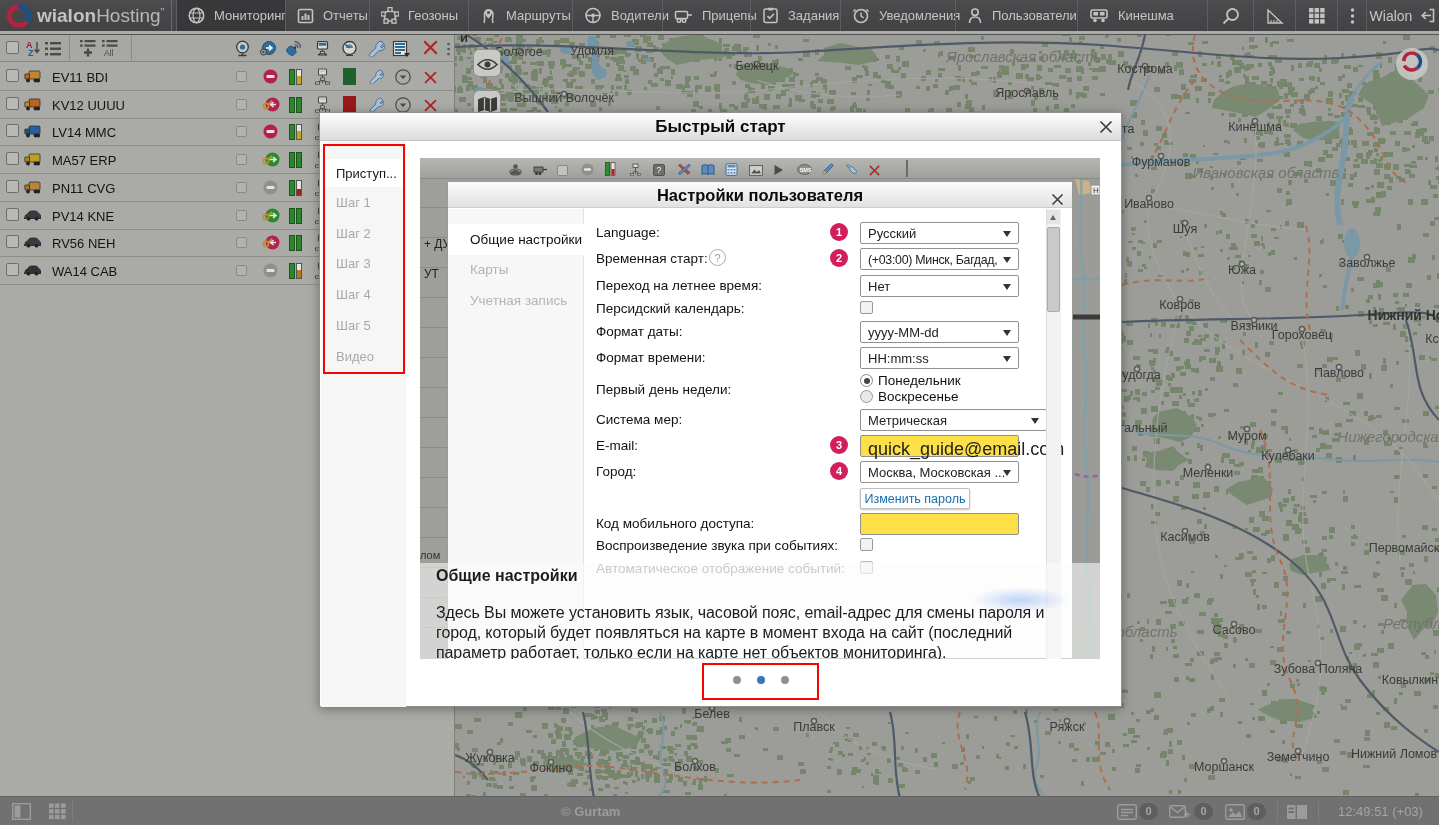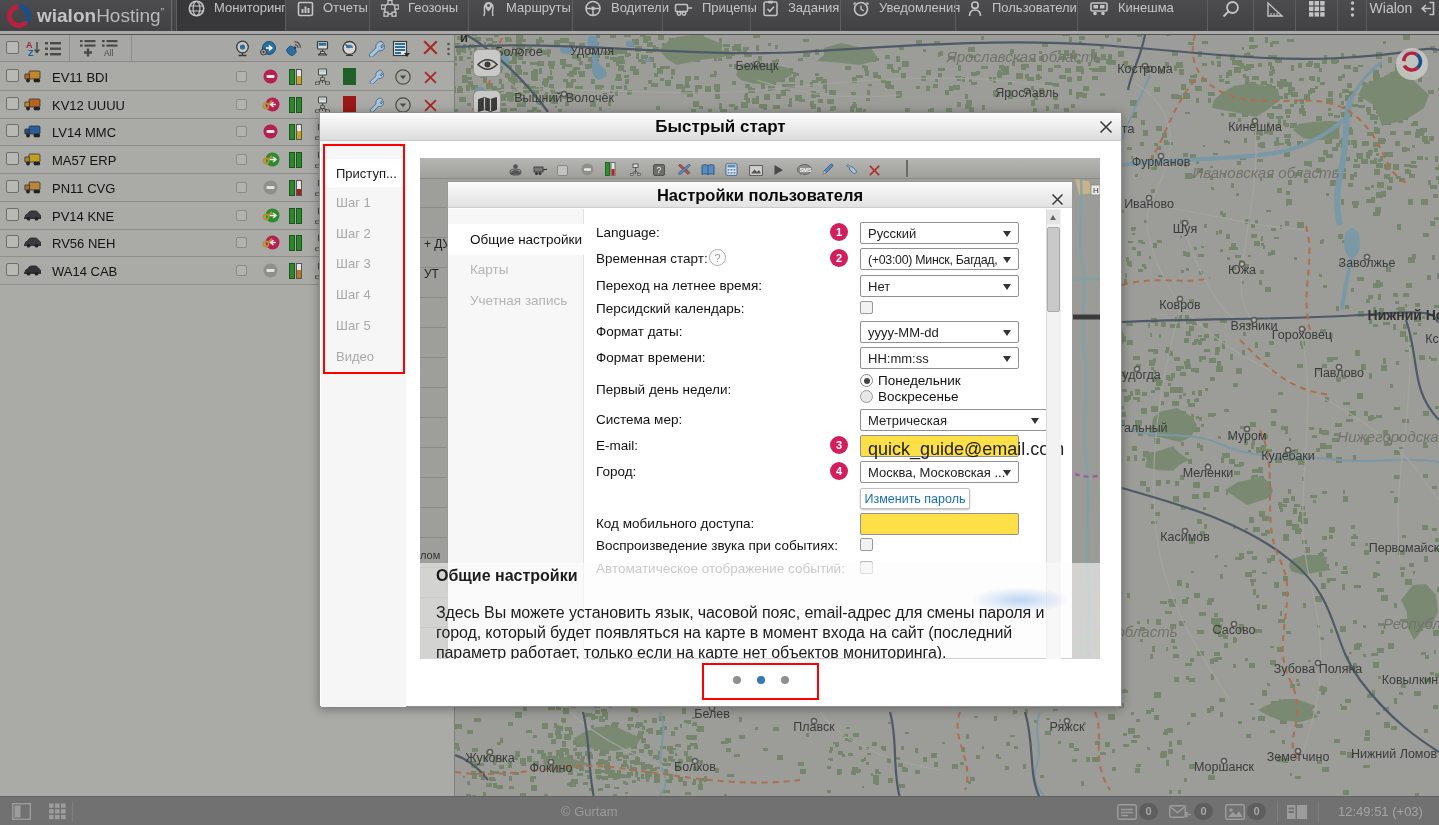--- a/index.html
+++ b/index.html
@@ -2,21 +2,21 @@
 <html><head><meta charset="utf-8">
 <style>
 *{margin:0;padding:0;box-sizing:border-box}
 html,body{width:1439px;height:825px;overflow:hidden;font-family:"Liberation Sans",sans-serif;background:#9c9c98}
 .abs{position:absolute}
 #page{position:relative;width:1439px;height:825px}
 
 #topbar{position:absolute;left:0;top:0;width:1439px;height:31px;background:linear-gradient(#4c4c4e,#424244);}
 #topedge1{position:absolute;left:0;top:31px;width:1439px;height:3px;background:#ababab}
 #topedge2{position:absolute;left:0;top:34px;width:1439px;height:1px;background:#53534f}
-.tab{position:absolute;top:0;height:31px;color:#c5c5c5;font-size:13px;display:flex;align-items:flex-start;gap:9px;padding:0 11px;border-left:1px solid #5e5e60}
+.tab{position:absolute;top:0;height:31px;color:#c5c5c5;font-size:13px;display:flex;align-items:center;gap:9px;padding:0 11px;border-left:1px solid #5e5e60}
 .tab.active{background:#38383a}
 .tab svg{flex:0 0 auto}
 #logo{position:absolute;left:0;top:0;width:172px;height:31px;border-right:1px solid #6a6a6c}
 
 #panel{position:absolute;left:0;top:35px;width:455px;height:761px;background:#aaaaa6;border-right:1px solid #7e7e7a}
 #phead{position:absolute;left:0;top:0;width:454px;height:27px;background:#a7a7a3;border-bottom:1px solid #88888a}
 .prow{position:absolute;left:0;width:454px;height:28px;border-bottom:1px solid #8e8e8a;font-size:13px;color:#141414}
 .cb{position:absolute;width:13px;height:13px;background:#b8b8b4;border:1px solid #6e6e6a;border-radius:2px}
 .cbs{position:absolute;width:11px;height:11px;background:#b2b2ae;border:1px solid #8a8a86;border-radius:2px}
 .vname{position:absolute;left:52px;top:7px}
@@ -797,21 +797,21 @@
           <rect x="7" y="0.5" width="4.6" height="4.3" fill="#9c9c9c"></rect>
           <rect x="13" y="0.5" width="4.6" height="4.3" fill="#9c9c9c"></rect>
           <rect x="1" y="6.2" width="4.6" height="4.3" fill="#9c9c9c"></rect>
           <rect x="7" y="6.2" width="4.6" height="4.3" fill="#9c9c9c"></rect>
           <rect x="13" y="6.2" width="4.6" height="4.3" fill="#9c9c9c"></rect>
           <rect x="1" y="11.9" width="4.6" height="4.3" fill="#9c9c9c"></rect>
           <rect x="7" y="11.9" width="4.6" height="4.3" fill="#9c9c9c"></rect>
           <rect x="13" y="11.9" width="4.6" height="4.3" fill="#9c9c9c"></rect>
         </svg></div>
       <div class="abs" style="left:72px;top:4px;width:1px;height:21px;background:#7e7e7e"></div>
-      <div class="abs" style="left:561px;top:7px;font-size:13px;font-weight:normal;color:#9c9c9c">© Gurtam</div>
+      <div class="abs" style="left:561px;top:7px;font-size:13px;font-weight:bold;color:#9c9c9c">© Gurtam</div>
       <div class="abs" style="left:1117px;top:7px"><svg width="20" height="16" viewBox="0 0 20 16">
           <rect x="0.7" y="0.7" width="18.6" height="14.6" rx="2" fill="none" stroke="#9c9c9c" stroke-width="1.4"></rect>
           <path d="M4 5.5 h12 M4 8.5 h12 M4 11.5 h7" stroke="#9c9c9c" stroke-width="1.5"></path>
         </svg></div>
       <div class="abs" style="left:1139px;top:6px;width:19px;height:17px;border-radius:9px;background:#5e5e5e;color:#a6a6a6;font-size:11px;font-weight:bold;text-align:center;line-height:17px">0</div>
       <div class="abs" style="left:1169px;top:7px"><svg width="22" height="16" viewBox="0 0 22 16">
           <rect x="0.7" y="1.7" width="15.6" height="11.6" rx="1.5" fill="none" stroke="#9c9c9c" stroke-width="1.4"></rect>
           <path d="M1.5 3 L8.5 8.5 L15.5 3" fill="none" stroke="#9c9c9c" stroke-width="1.4"></path>
           <path d="M21.5 10.5 h-5 M18.6 8 L16 10.5 l2.6 2.5" fill="none" stroke="#9c9c9c" stroke-width="1.5"></path>
         </svg></div>

